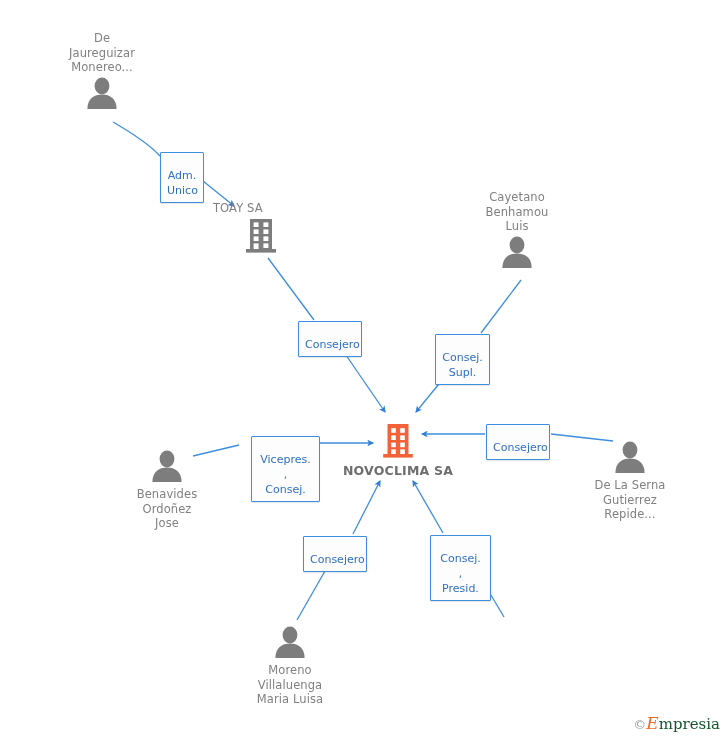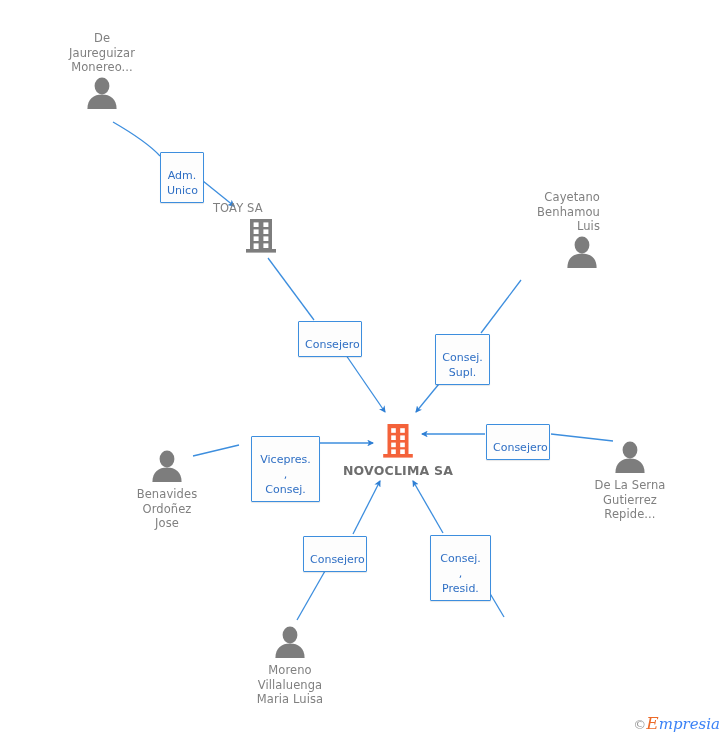--- a/index.html
+++ b/index.html
@@ -83,22 +83,21 @@
     color: #9a9a9a;
     font-size: 13px;
     font-family: "DejaVu Sans", sans-serif;
   }
   .watermark .wm-e {
     color: #ec6a28;
     font-style: italic;
     font-size: 17px;
   }
   .watermark .wm-rest {
-    color: #3b82f6;
-    font-style: italic;
+    color: #14532d;
     font-size: 15px;
   }
 </style>
 </head>
 <body>
 
 <div id="graph">
 
   <svg id="edge-layer" viewBox="0 0 728 740" width="728" height="740" xmlns="http://www.w3.org/2000/svg">
     <defs>
@@ -152,21 +151,21 @@
 Jaureguizar
 Monereo...</div>
     <span class="glyph">
       <svg width="36" height="32" viewBox="0 0 36 32" xmlns="http://www.w3.org/2000/svg">
         <ellipse cx="18" cy="9" rx="7.4" ry="8.4" fill="#7d7d7d"></ellipse>
         <path d="M 3.4 32 C 3.4 21.6 9.8 17.4 18 17.4 C 26.2 17.4 32.6 21.6 32.6 32 Z" fill="#7d7d7d"></path>
       </svg>
     </span>
   </div>
 
-  <div class="node" style="left:530px; top:190px;text-align:right;">
+  <div class="node" style="left:517px; top:190px;">
     <div class="node-label above">Cayetano
 Benhamou
 Luis</div>
     <span class="glyph">
       <svg width="36" height="32" viewBox="0 0 36 32" xmlns="http://www.w3.org/2000/svg">
         <ellipse cx="18" cy="9" rx="7.4" ry="8.4" fill="#7d7d7d"></ellipse>
         <path d="M 3.4 32 C 3.4 21.6 9.8 17.4 18 17.4 C 26.2 17.4 32.6 21.6 32.6 32 Z" fill="#7d7d7d"></path>
       </svg>
     </span>
   </div>

